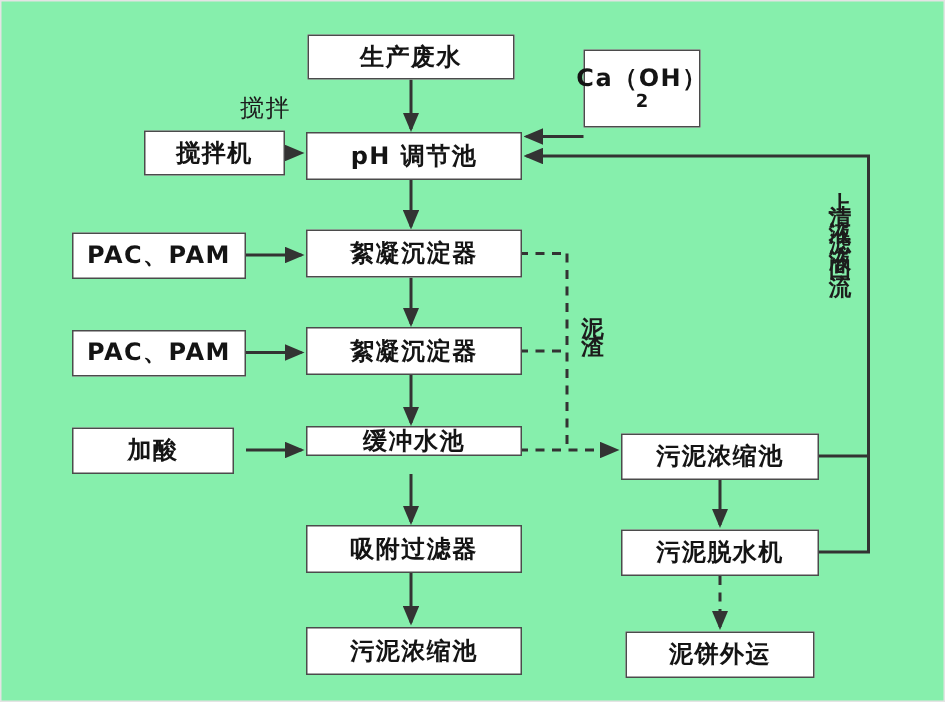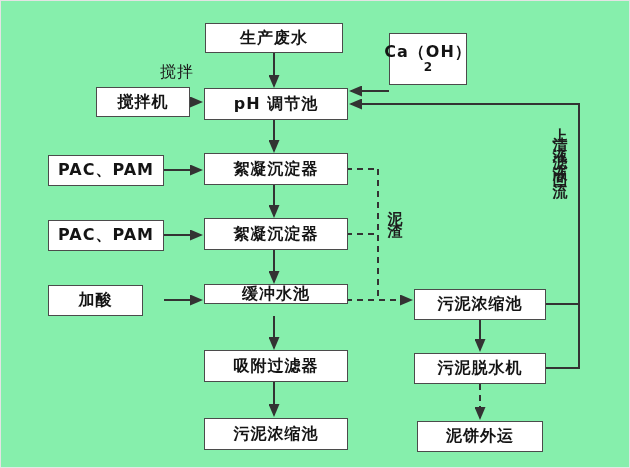--- a/index.html
+++ b/index.html
@@ -67,21 +67,21 @@
   <div class="box" style="left:203px; top:87px;  width:144px; height:32px;">pH 调节池</div>
   <div class="box" style="left:203px; top:152px; width:144px; height:32px;">絮凝沉淀器</div>
   <div class="box" style="left:203px; top:217px; width:144px; height:32px;">絮凝沉淀器</div>
   <div class="box" style="left:203px; top:283px; width:144px; height:20px;">缓冲水池</div>
   <div class="box" style="left:203px; top:349px; width:144px; height:32px;">吸附过滤器</div>
   <div class="box" style="left:203px; top:417px; width:144px; height:32px;">污泥浓缩池</div>
 
   <div class="box" style="left:50px; top:86px;  width:94px; height:30px;margin-left:45px;">搅拌机</div>
   <div class="box" style="left:47px; top:154px; width:116px; height:31px;">PAC、PAM</div>
   <div class="box" style="left:47px; top:219px; width:116px; height:31px;">PAC、PAM</div>
-  <div class="box" style="left:47px; top:284px; width:95px; height:31px;">加酸</div>
+  <div class="box" style="left:47px; top:284px; width:108px; height:31px;">加酸</div>
 
   <div class="box" style="left:388px; top:32px; width:78px; height:52px;">
     <span>Ca（OH）</span>
     <span class="sub">2</span>
   </div>
 
   <div class="box" style="left:413px; top:288px; width:132px; height:31px;">污泥浓缩池</div>
   <div class="box" style="left:413px; top:352px; width:132px; height:31px;">污泥脱水机</div>
   <div class="box" style="left:416px; top:420px; width:126px; height:31px;text-align:center;">泥饼外运</div>
 

